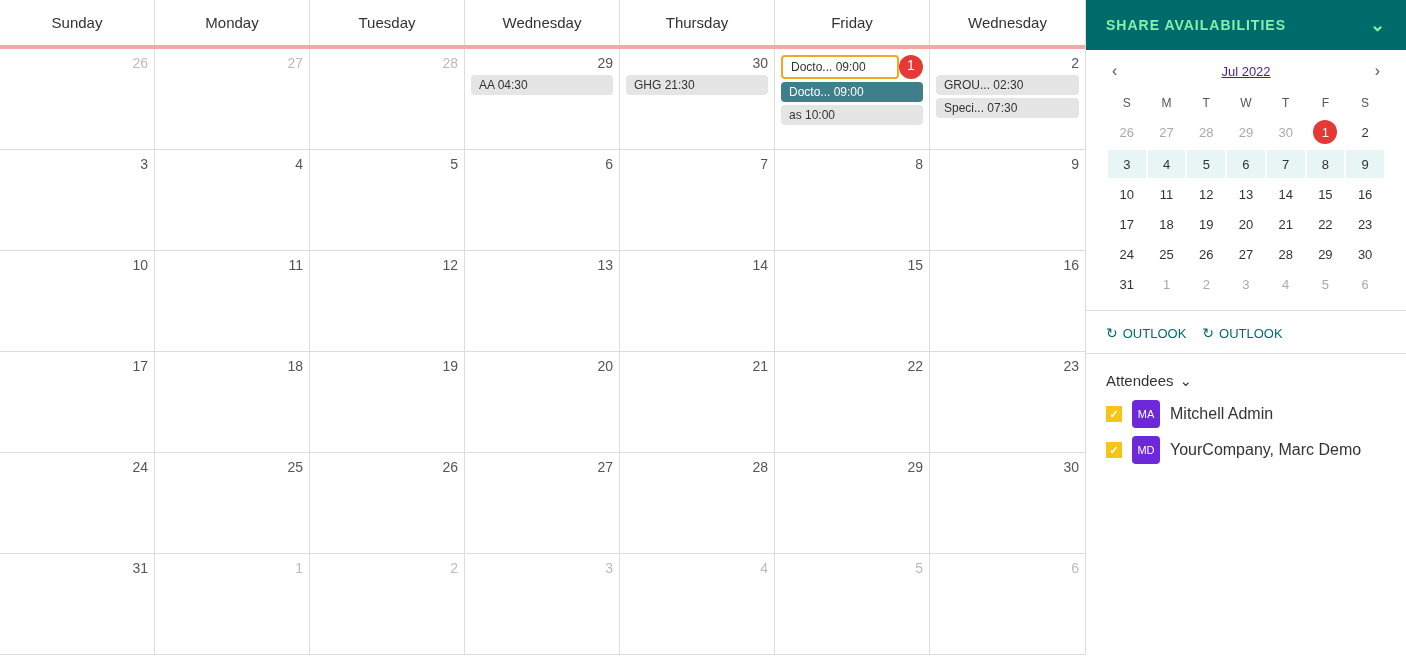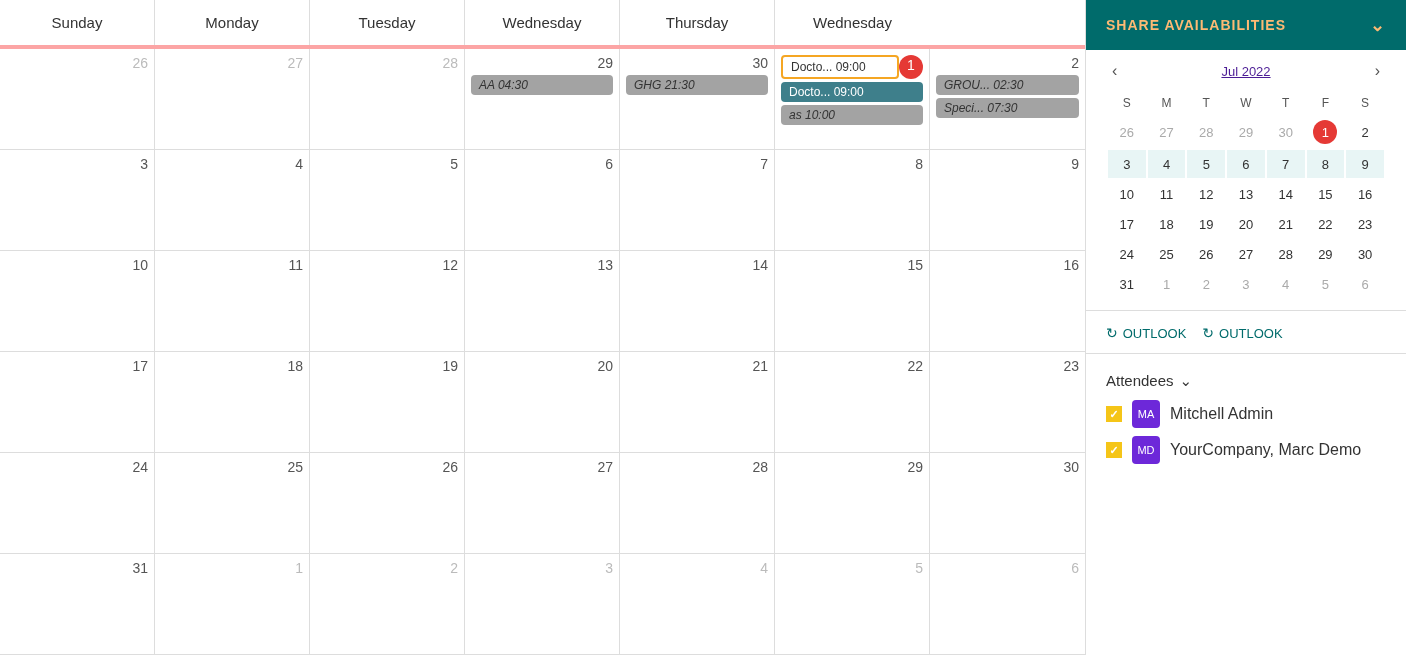--- a/index.html
+++ b/index.html
@@ -72,36 +72,36 @@
       padding: 3px 8px;
       font-size: 12px;
       font-weight: 500;
       margin-bottom: 3px;
       white-space: nowrap;
       overflow: hidden;
       display: flex;
       align-items: center;
       gap: 4px;
     }
-    .event-yellow { background: #a3a3a3; color: #333; font-style: italic; }
+    .event-yellow { background: #e5e5e5; color: #333; }
     .event-teal { background: #3e7f8b; color: #fff; }
     .event-orange-outline { background: #fff; border: 2px solid #f5a623; color: #333; }
 
     
     .sidebar {
       width: 320px;
       min-width: 300px;
       padding: 0;
       display: flex;
       flex-direction: column;
     }
 
     .share-btn {
       background: #006b6b;
-      color: #fdba74;
+      color: #86efac;
       font-size: 14px;
       font-weight: 700;
       letter-spacing: 1px;
       text-transform: uppercase;
       padding: 14px 20px;
       border: none;
       cursor: pointer;
       display: flex;
       align-items: center;
       justify-content: space-between;
@@ -248,20 +248,21 @@
 </head>
 <body>
 
 <div class="calendar-main">
   <div class="calendar-header">
   <div class="cal-day-header">Sunday</div>
       <div class="cal-day-header">Monday</div>
       <div class="cal-day-header">Tuesday</div>
       <div class="cal-day-header">Wednesday</div>
       <div class="cal-day-header">Thursday</div>
+      <div class="cal-day-header">Friday</div>
       <div class="cal-day-header">Wednesday</div>
     </div>
   <div class="calendar-grid">
   <div class="cal-week">
         <div class="cal-cell">
           <span class="cal-date other-month">26</span>
         </div>
         <div class="cal-cell">
           <span class="cal-date other-month">27</span>
         </div>

